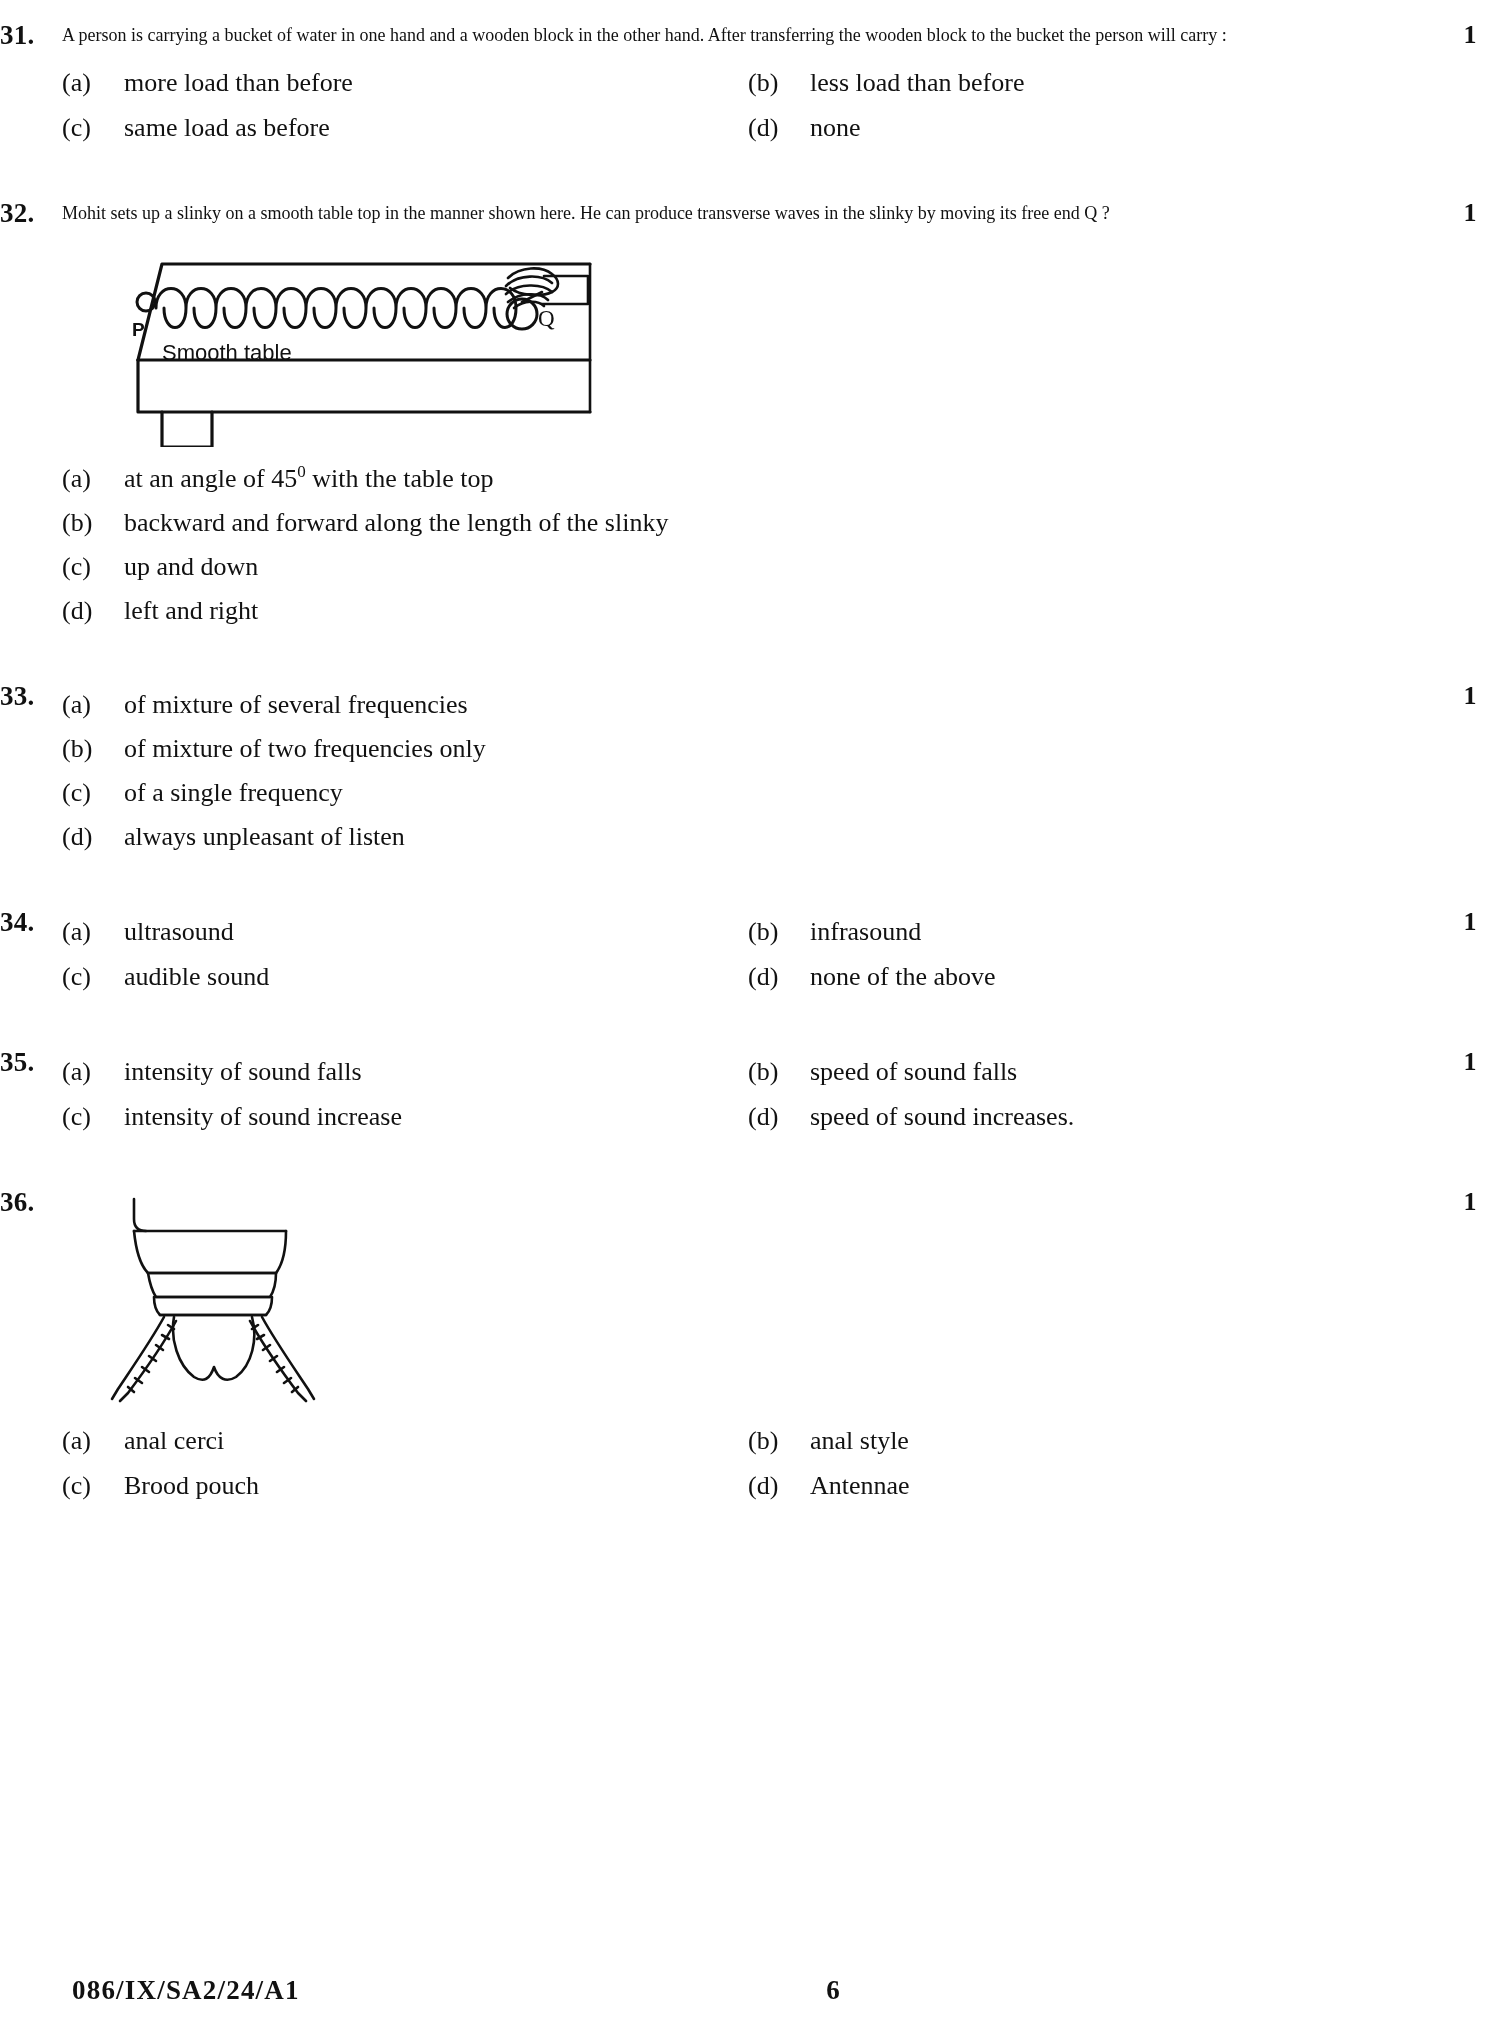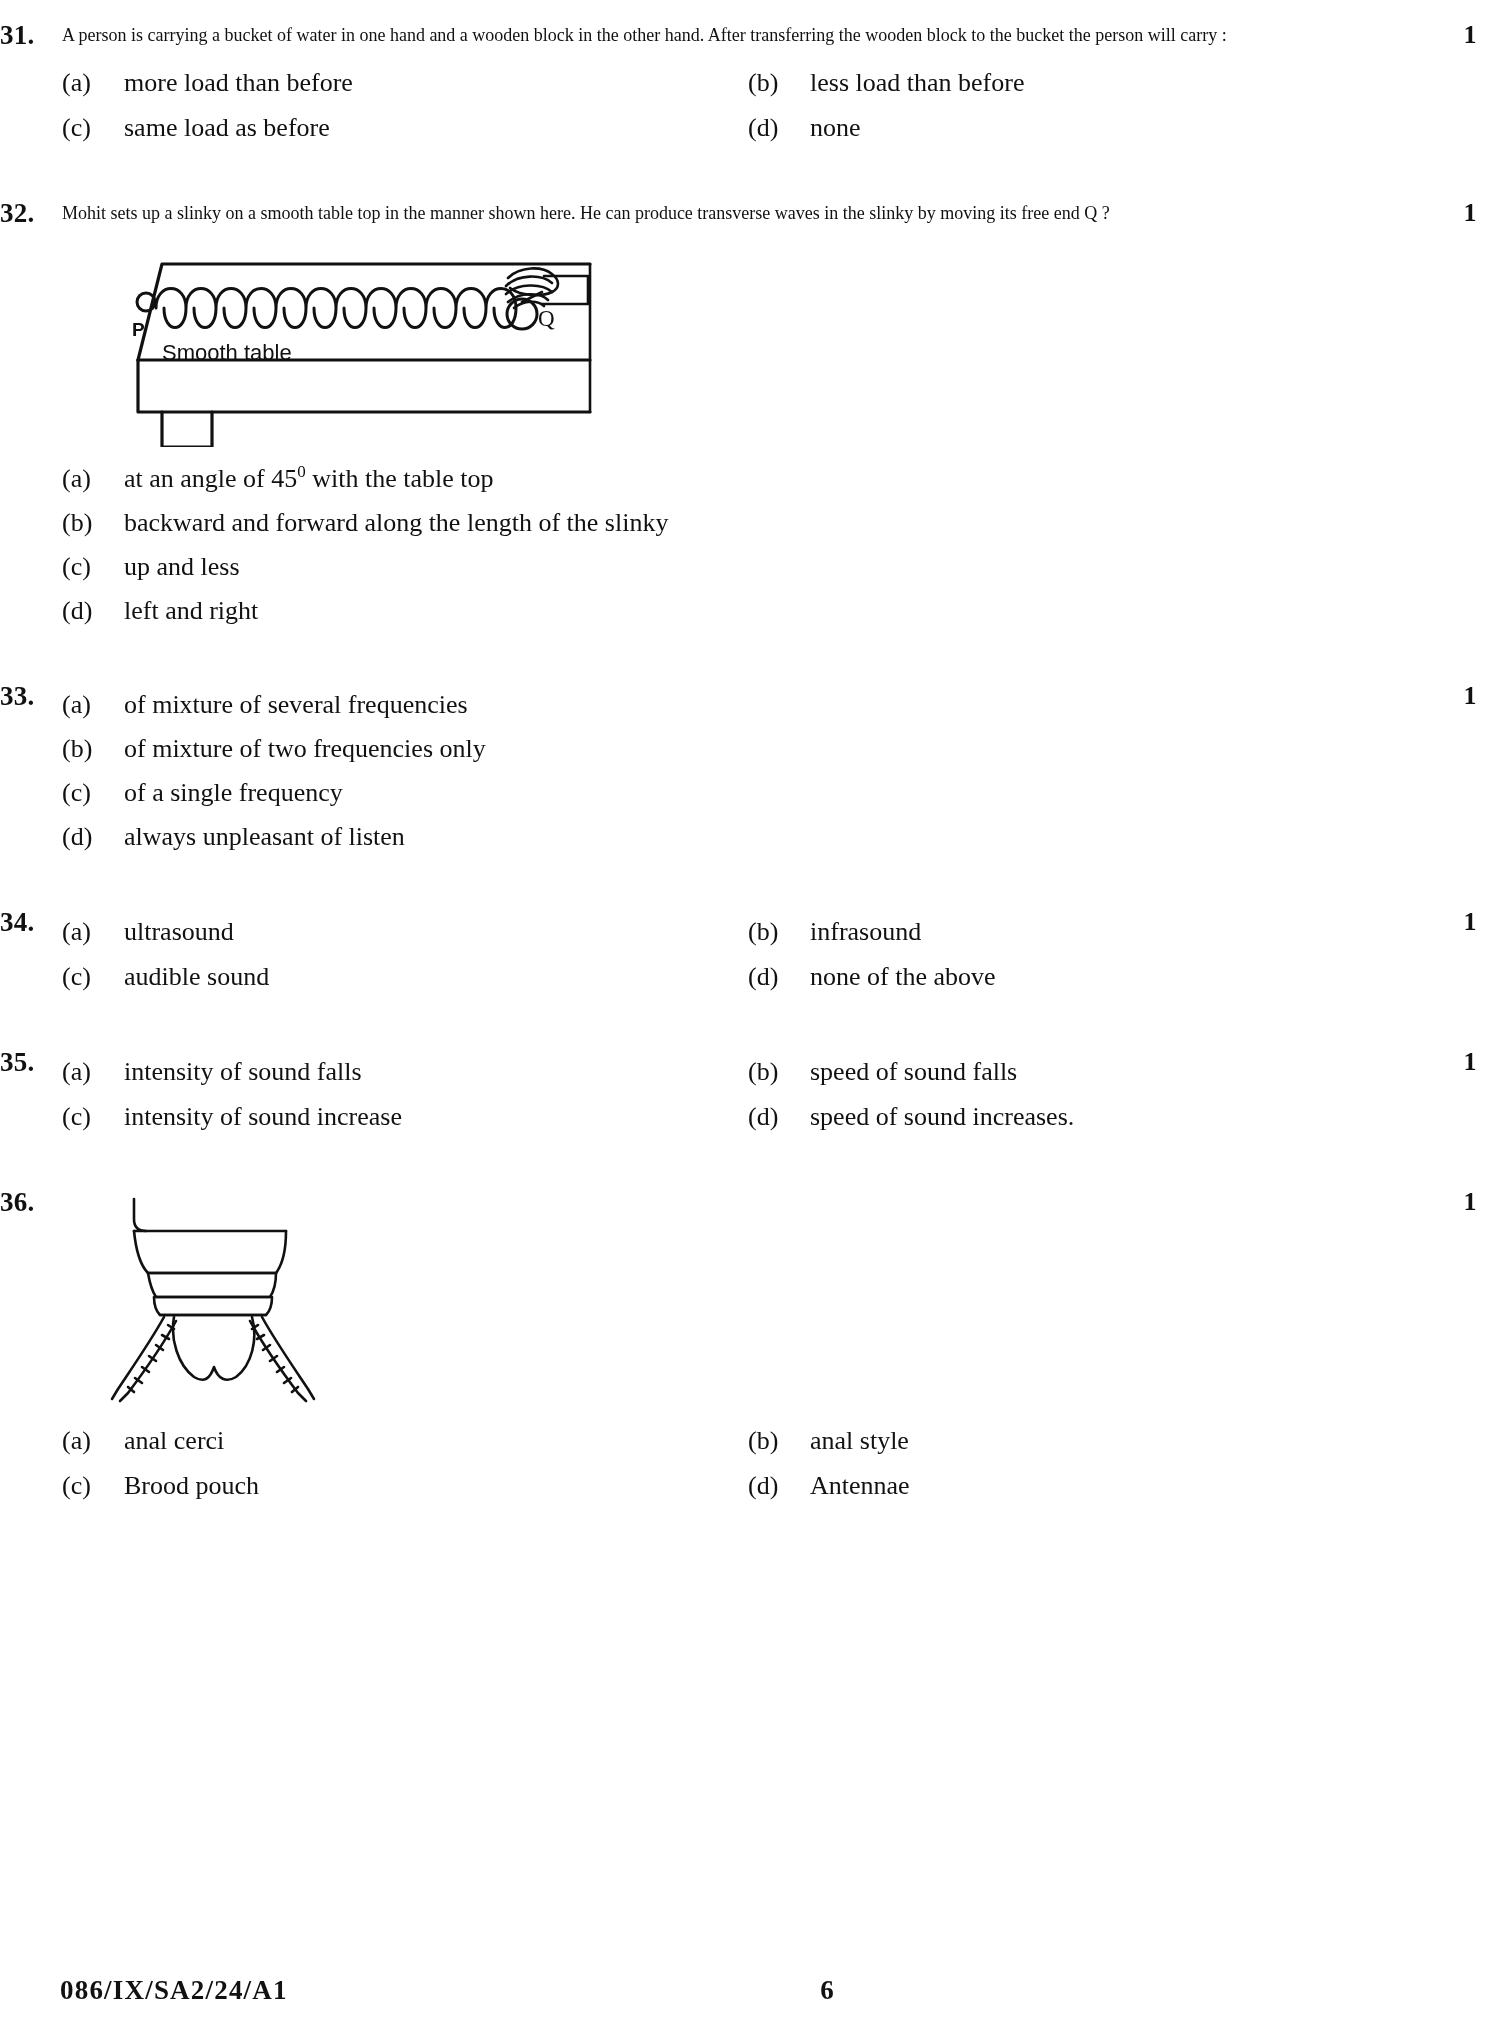--- a/index.html
+++ b/index.html
@@ -95,21 +95,21 @@
   .fig {
     display: block;
     margin: 10px 0 0 0;
   }
   .fig-slinky { margin-left: 28px; }
   .fig-roach  { margin-left: 28px; }
 
   
   .footer {
     position: absolute;
-    left: 60px;
+    left: 72px;
     right: 70px;
     bottom: 28px;
     display: flex;
     align-items: flex-end;
     margin-top: 24px;
   }
   .footer-code {
     font-weight: bold;
     font-size: 27px;
     letter-spacing: 1.2px;
@@ -216,21 +216,21 @@
         <div class="opt">
           <span class="opt-key">(a)</span>
           <span class="opt-txt"><span>at an angle of 45</span><span class="sup">0</span><span> with the table top</span></span>
         </div>
         <div class="opt">
           <span class="opt-key">(b)</span>
           <span class="opt-txt">backward and forward along the length of the slinky</span>
         </div>
         <div class="opt">
           <span class="opt-key">(c)</span>
-          <span class="opt-txt">up and less</span>
+          <span class="opt-txt">up and down</span>
         </div>
         <div class="opt">
           <span class="opt-key">(d)</span>
           <span class="opt-txt">left and right</span>
         </div>
       </div>
     </div>
     <div class="q-marks">1</div>
   </div>
 

